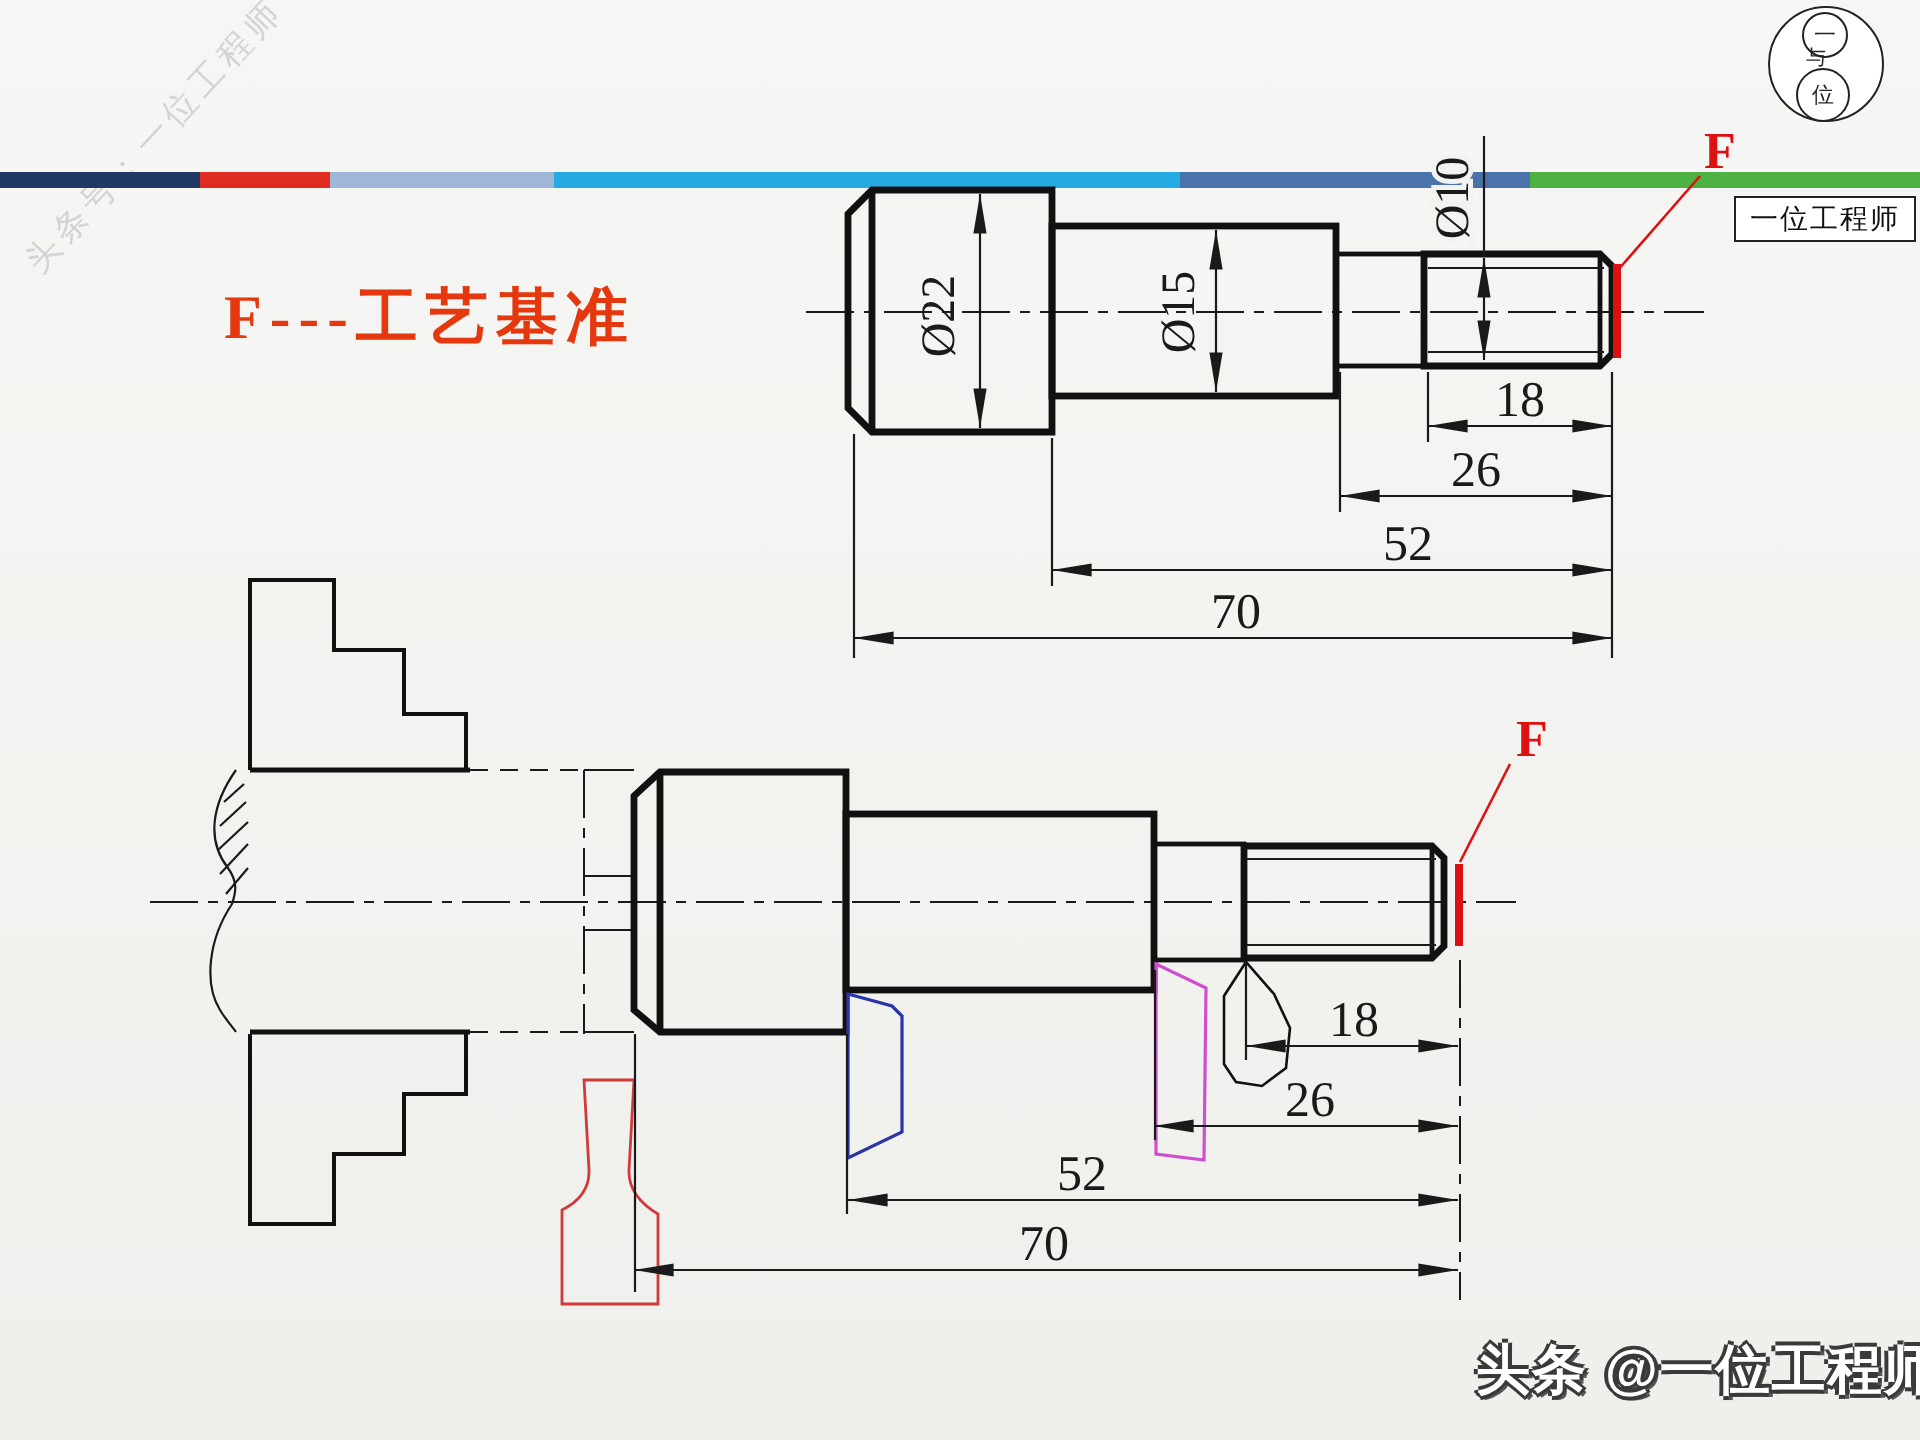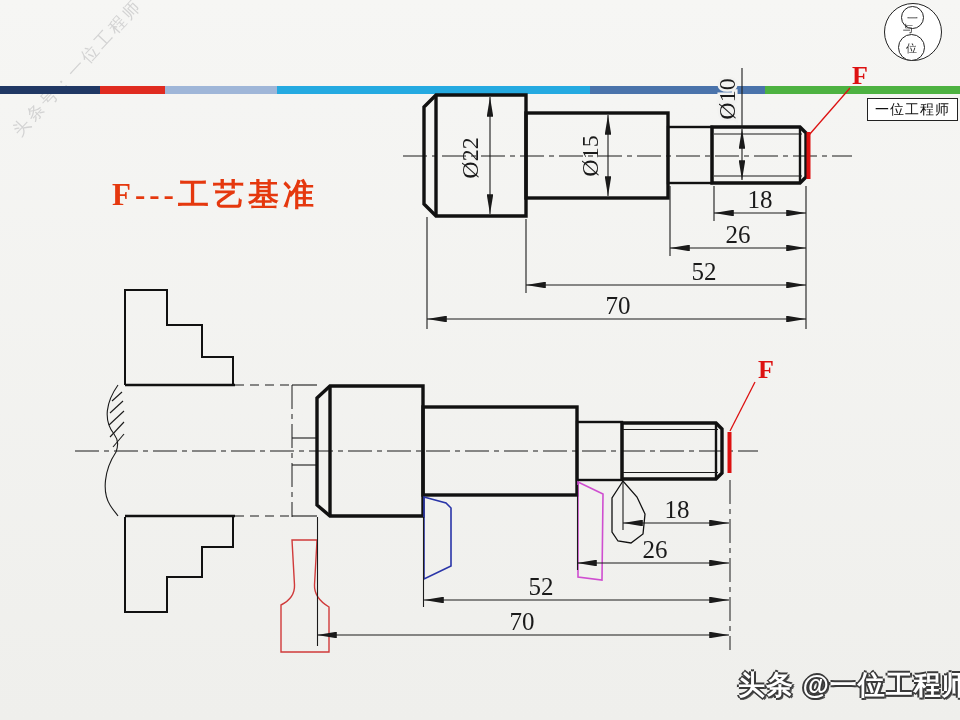--- a/index.html
+++ b/index.html
@@ -22,21 +22,20 @@
   .seg-bluegray{left:165px;width:112px;background:var(--bar_bluegray);}
   .seg-cyan{left:277px;width:313px;background:var(--bar_cyan);}
   .seg-steel{left:590px;width:175px;background:var(--bar_steel);}
   .seg-green{left:765px;width:195px;background:var(--bar_green);}
   
   .slide-title{
     position:absolute;left:112px;top:138px;
     font-family:"Liberation Serif",serif;font-weight:bold;
     font-size:31px;letter-spacing:4px;color:var(--title_red);
     white-space:nowrap;
-    margin-top:36px;
   }
   
   .logo-circle{position:absolute;border:1.6px solid #222;border-radius:50%;background:#fff;box-sizing:border-box;}
   .logo-outer{left:884px;top:3px;width:58px;height:58px;}
   .logo-inner-top{left:901px;top:6px;width:23px;height:23px;}
   .logo-inner-bottom{left:898px;top:34px;width:27px;height:27px;}
   .logo-char{position:absolute;width:100%;text-align:center;font-size:11px;color:#222;line-height:23px;font-family:"Liberation Sans",sans-serif;}
   .logo-char-b{line-height:27px;}
   .logo-mid-char{position:absolute;left:903px;top:22px;font-size:10px;color:#222;}
   .logo-box{

